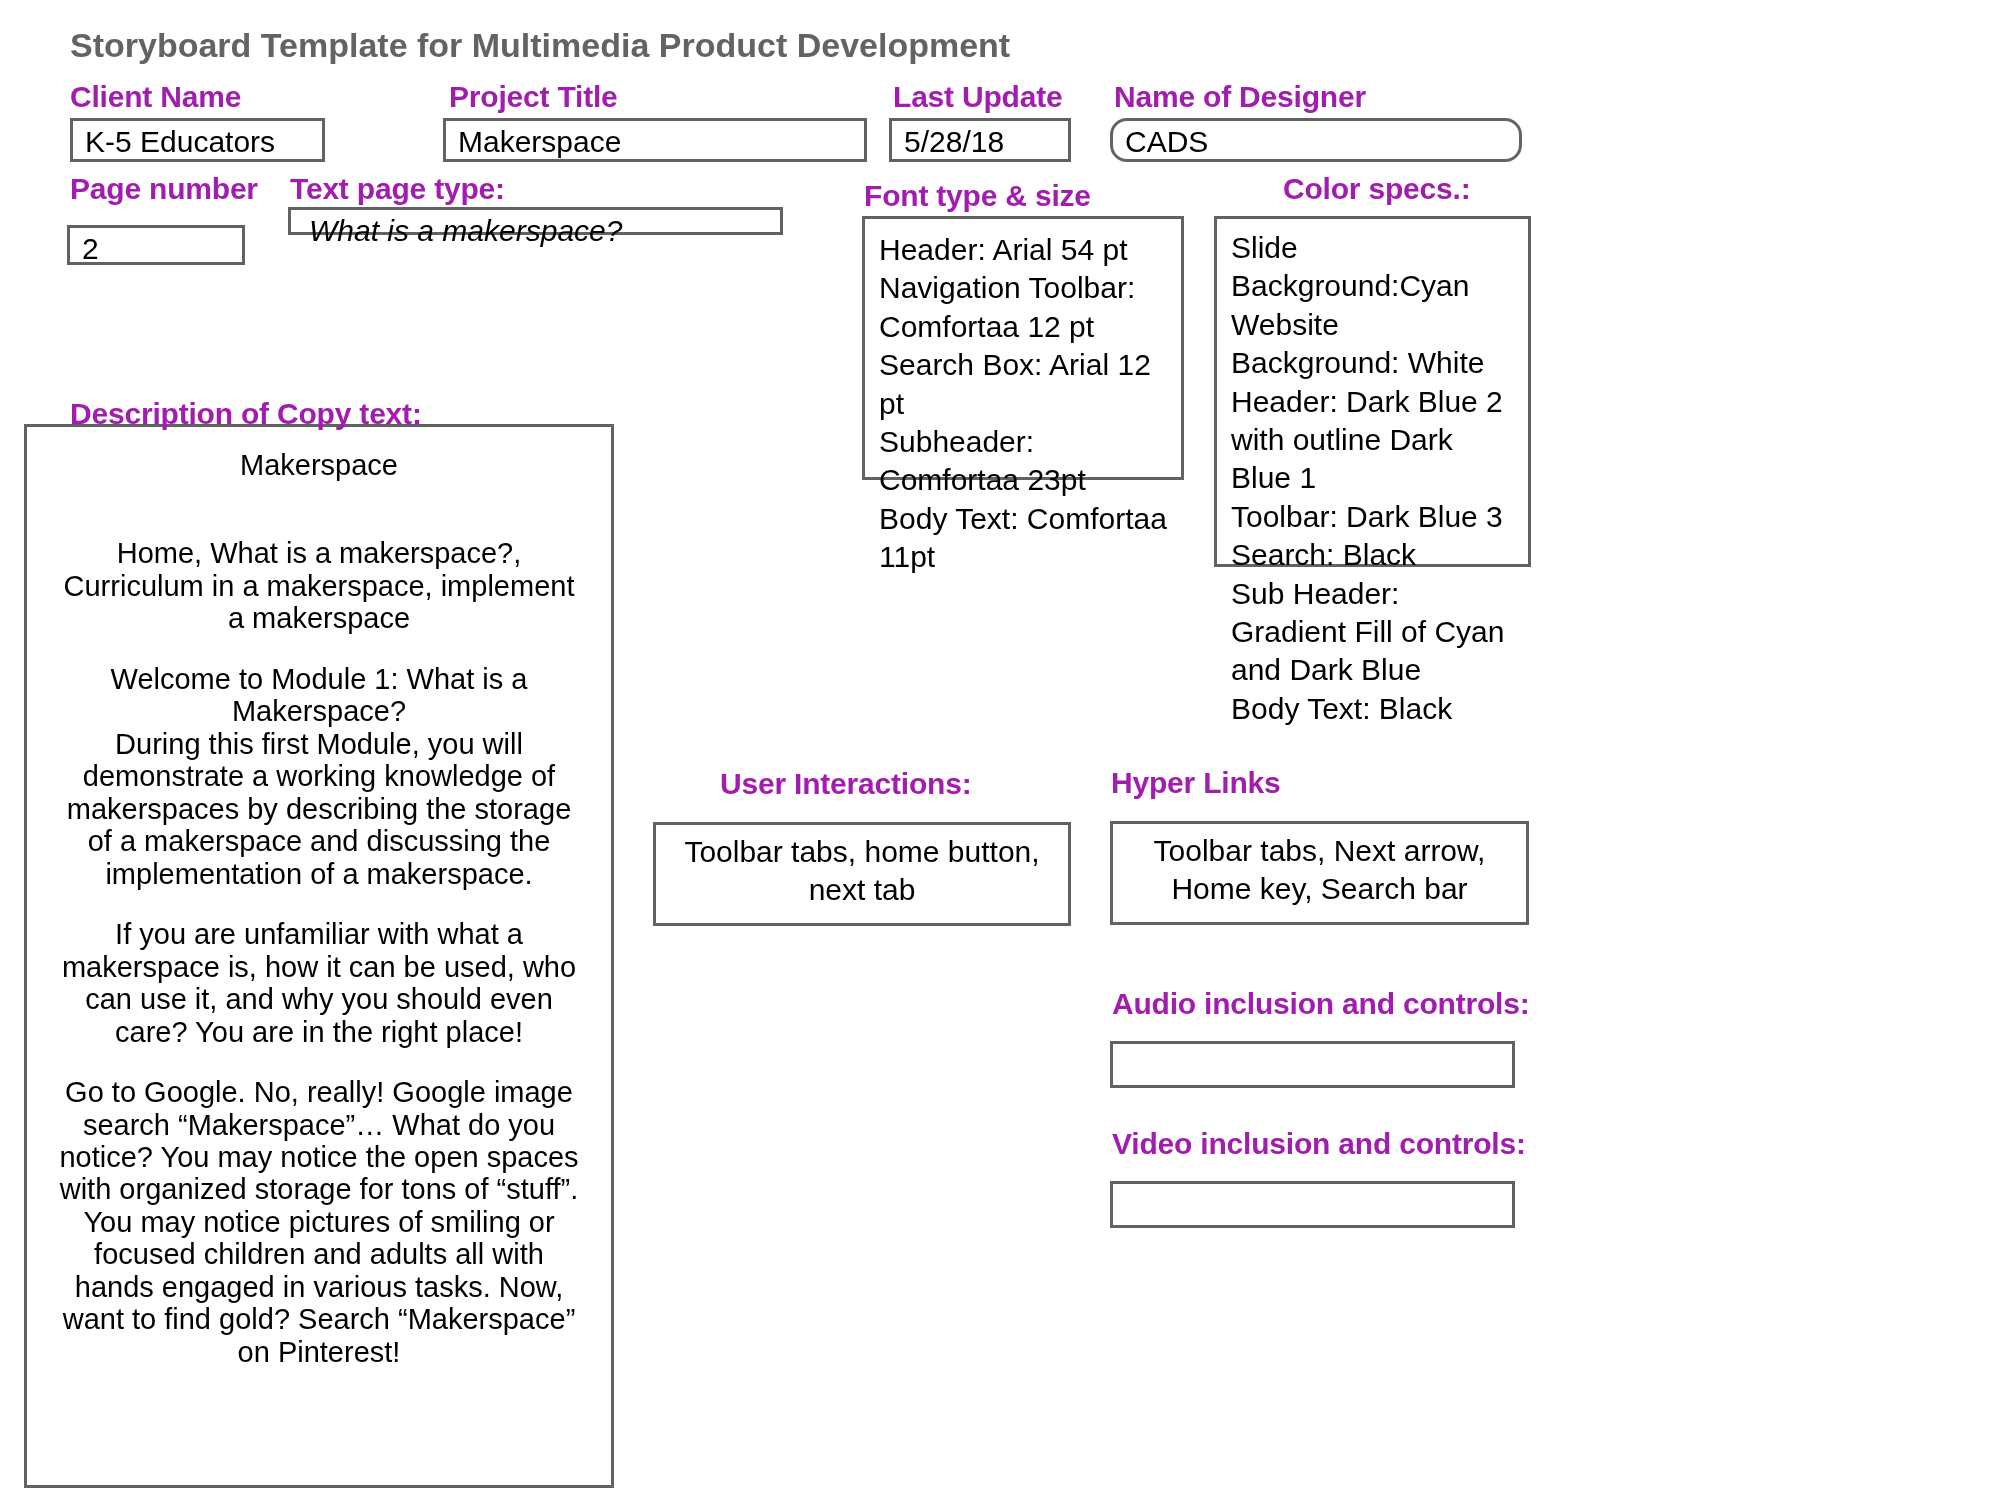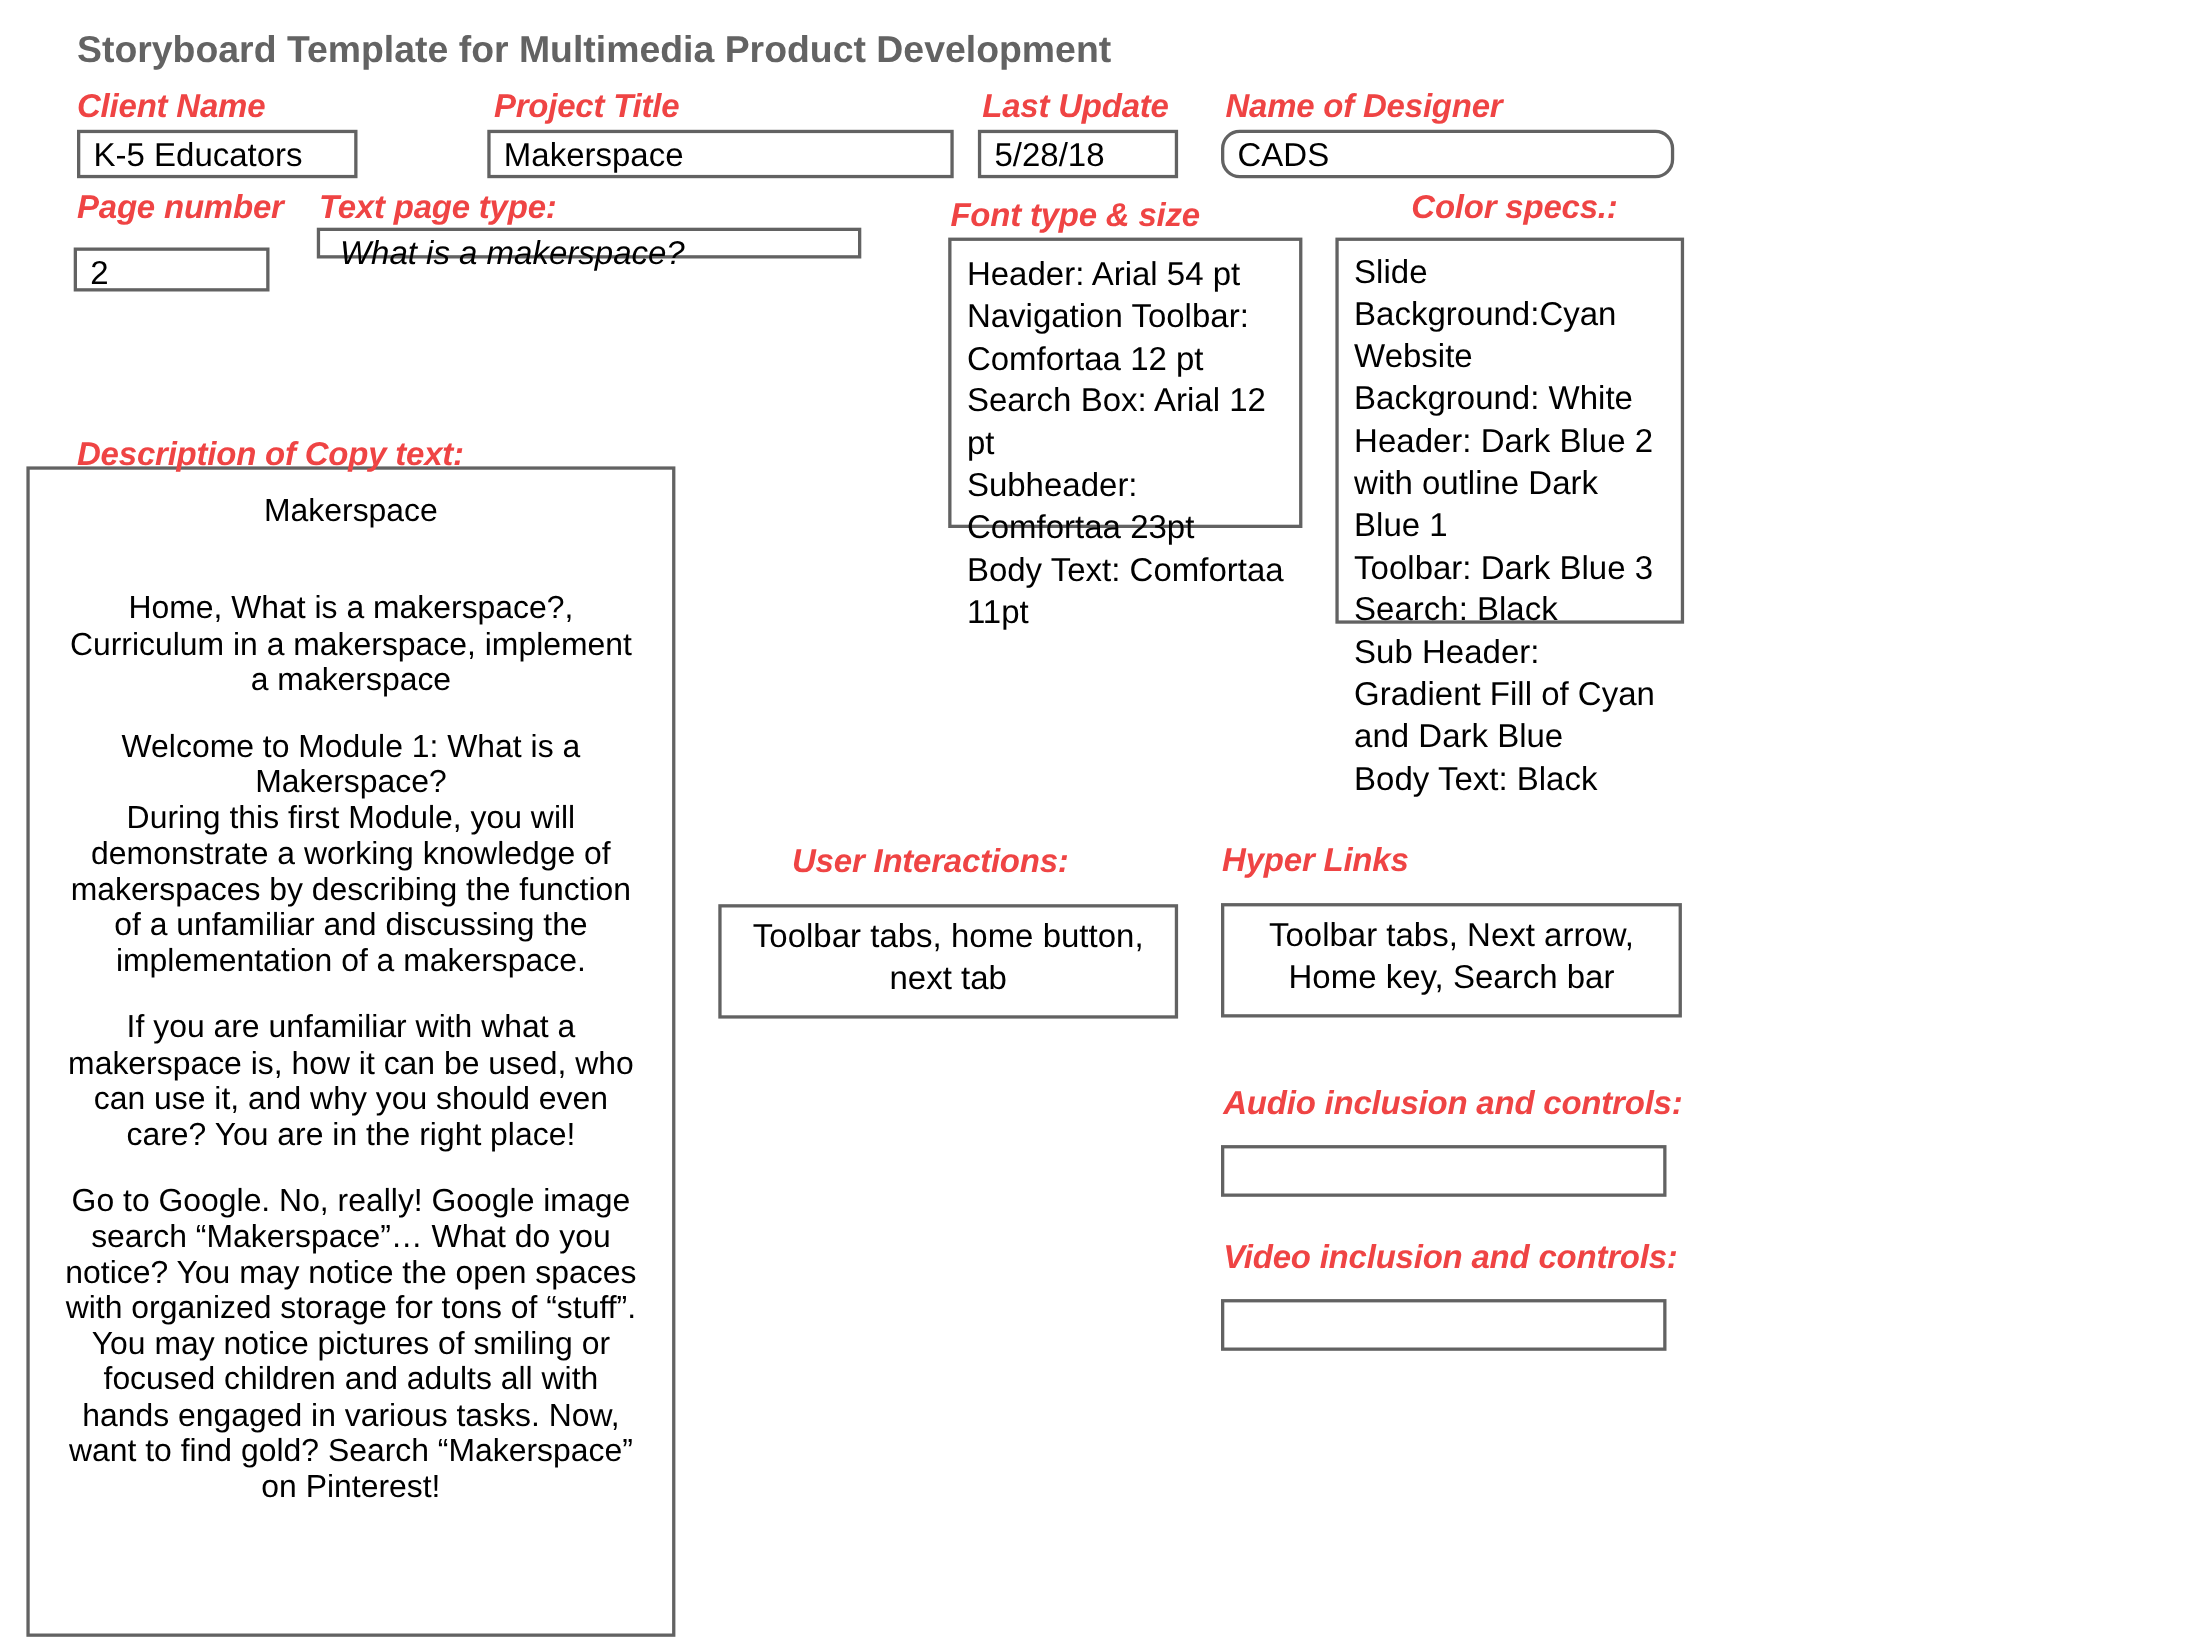--- a/index.html
+++ b/index.html
@@ -15,26 +15,25 @@
     overflow: hidden;
   }
   .page {
     position: relative;
     width: 2000px;
     height: 1500px;
   }
   
   .label {
     position: absolute;
-    color: #ef4444;
+    color: #a21caf;
     font-weight: bold;
     font-size: 30px;
     letter-spacing: -0.2px;
     white-space: nowrap;
-    font-style: italic;
   }
   .title {
     position: absolute;
     color: #636363;
     font-weight: bold;
     font-size: 34px;
     letter-spacing: 0px;
     white-space: nowrap;
   }
   .box {
@@ -139,21 +138,21 @@
   </div>
 
   <div class="box" id="copy-box">
     <div id="copy-content">
       <p>Makerspace</p>
       <div class="gap"></div>
       <div class="gap"></div>
       <p>Home, What is a makerspace?, Curriculum in a makerspace, implement a makerspace</p>
       <div class="gap"></div>
       <p>Welcome to Module 1: What is a Makerspace?</p>
-      <p>During this first Module, you will demonstrate a working knowledge of makerspaces by describing the function of a unfamiliar and discussing the implementation of a makerspace.</p>
+      <p>During this first Module, you will demonstrate a working knowledge of makerspaces by describing the storage of a makerspace and discussing the implementation of a makerspace.</p>
       <div class="gap"></div>
       <p>If you are unfamiliar with what a makerspace is, how it can be used, who can use it, and why you should even care? You are in the right place!</p>
       <div class="gap"></div>
       <p>Go to Google. No, really! Google image search “Makerspace”…  What do you notice? You may notice the open spaces with organized storage for tons of “stuff”. You may notice pictures of smiling or focused children and adults all with hands engaged in various tasks.  Now, want to find gold? Search “Makerspace” on Pinterest!</p>
     </div>
   </div>
   <div class="label" style="left:70px; top:397px;">Description of Copy text:</div>
 
   <div class="label" style="left:720px; top:767px;">User Interactions:</div>
   <div class="box" style="left:653px; top:822px; width:418px; height:104px;">

